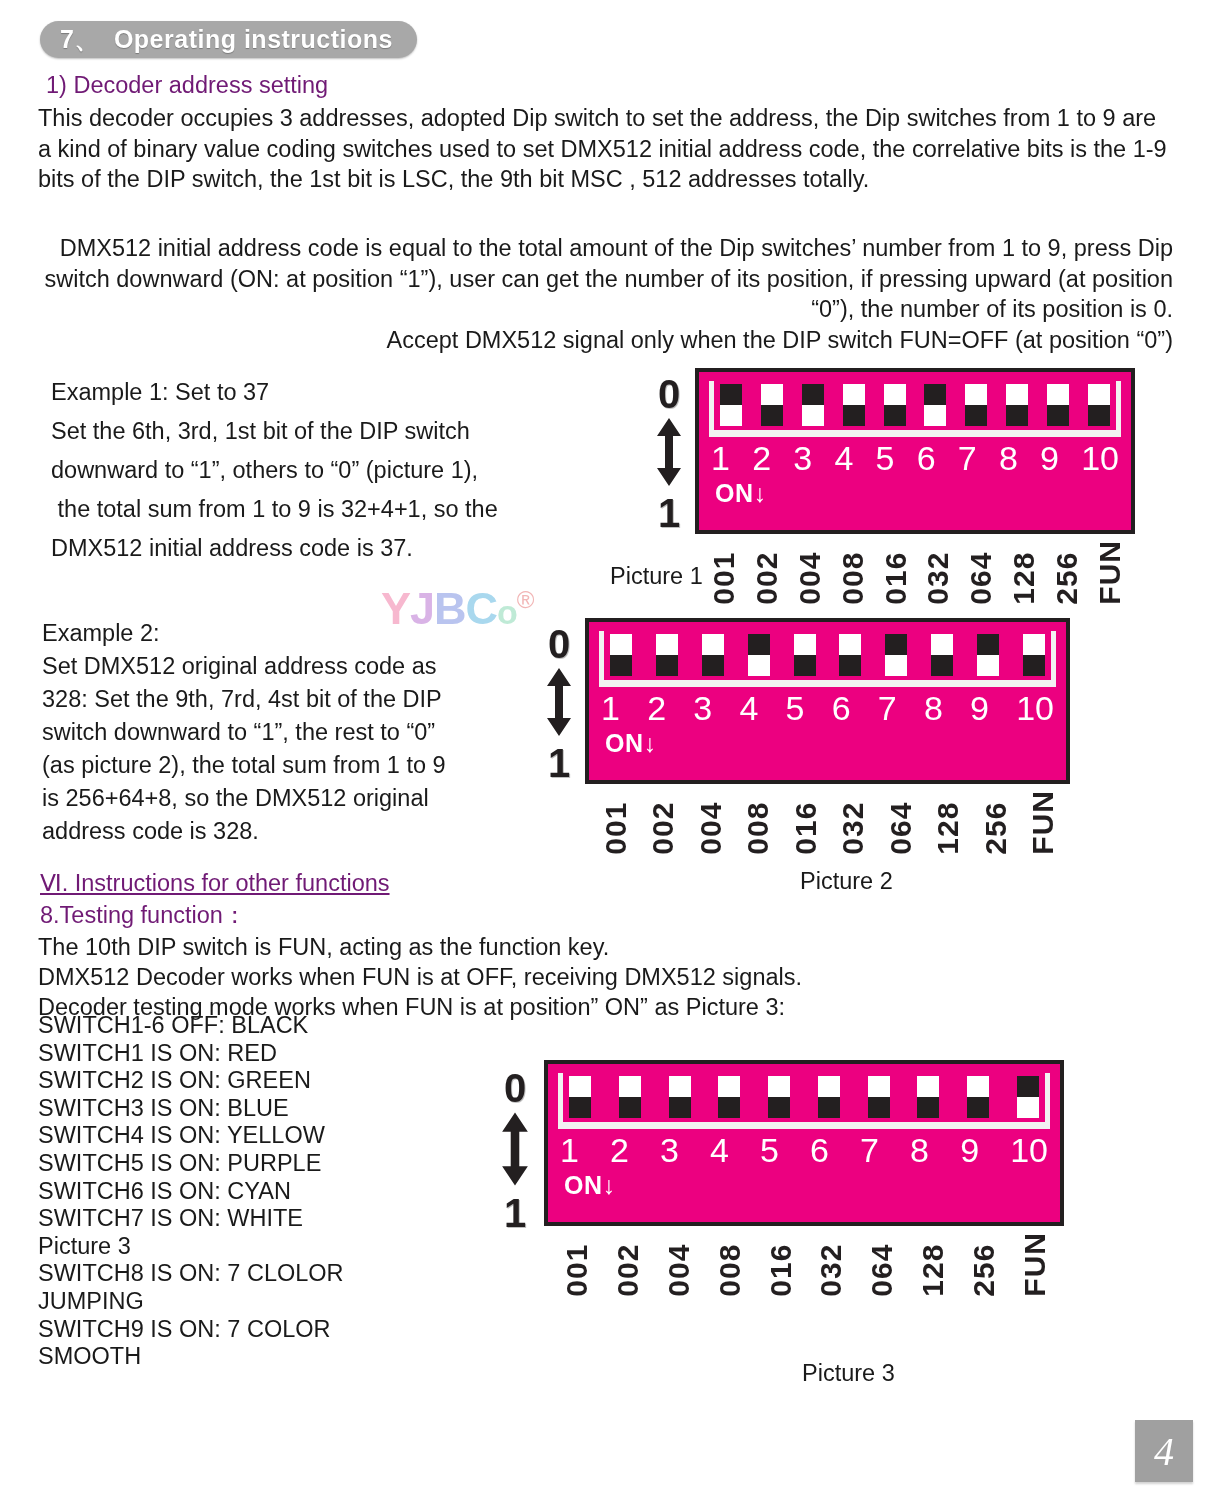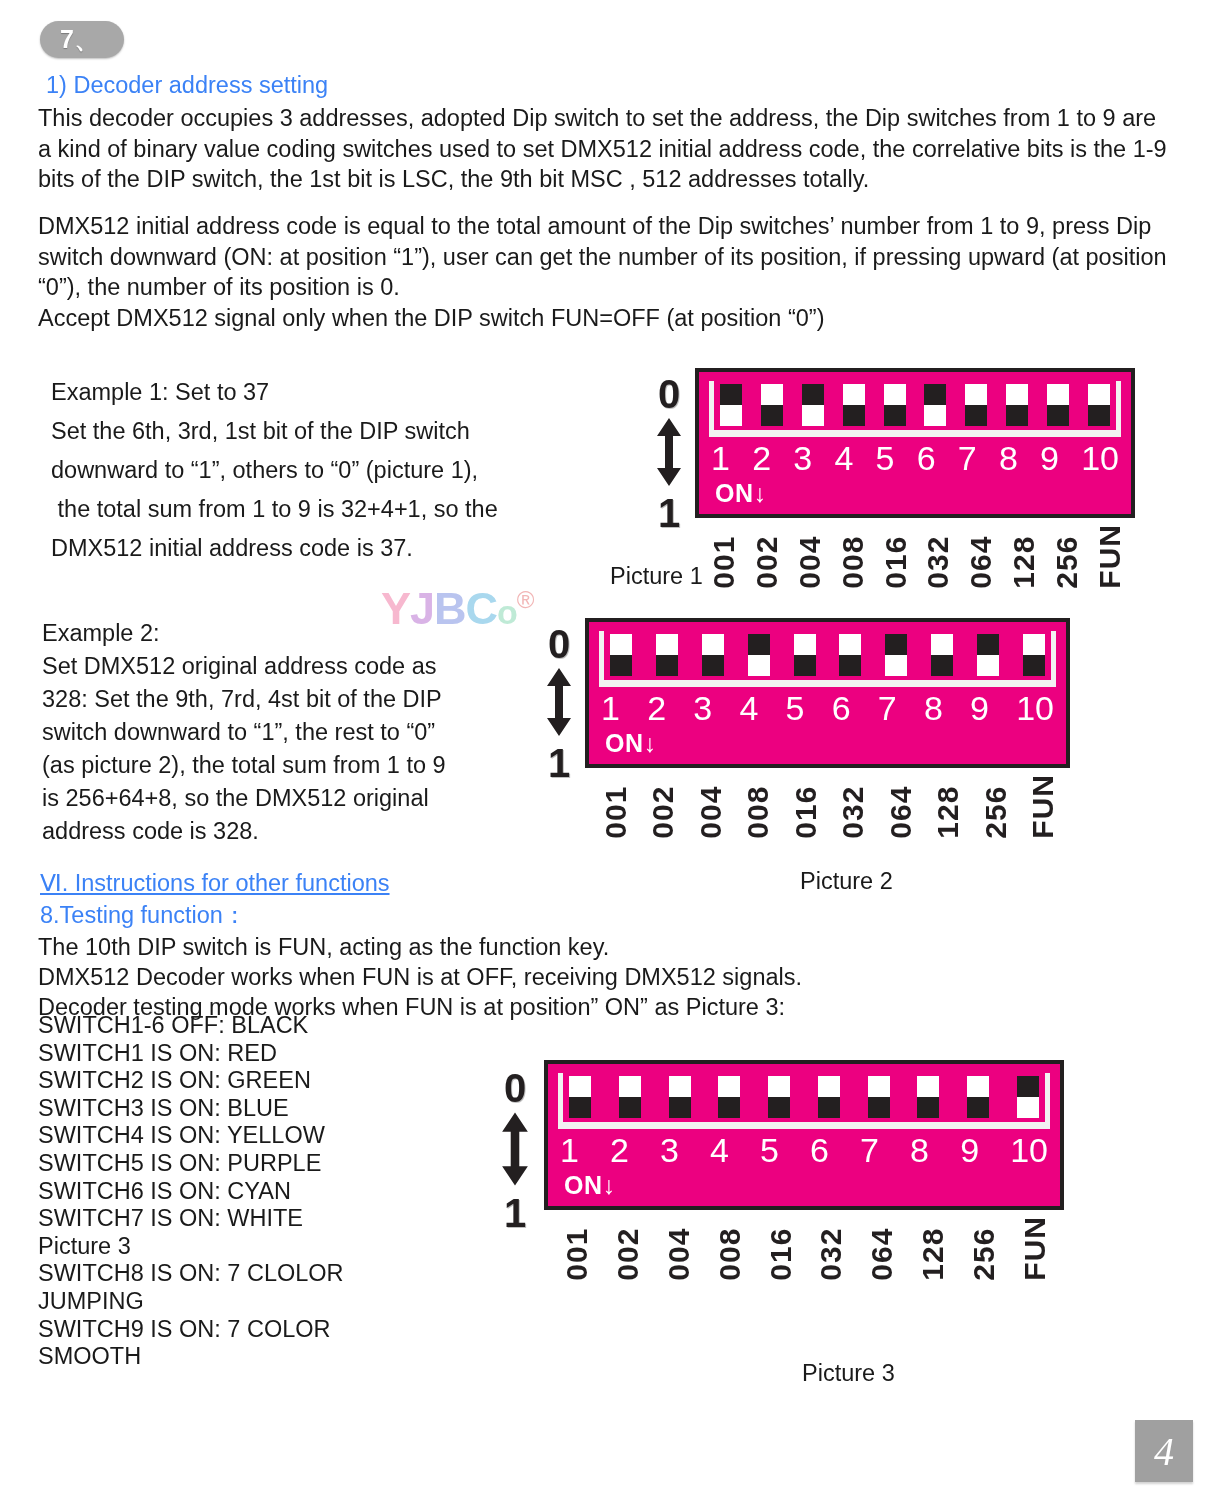--- a/index.html
+++ b/index.html
@@ -46,26 +46,26 @@
     position: absolute;
     font-size: 23.5px;
     line-height: 30.5px;
     color: #1a1a1a;
     white-space: pre-wrap;
   }
   .subhead {
     position: absolute;
     font-size: 23.5px;
     line-height: 30px;
-    color: #3b82f6;
+    color: #701a75;
   }
 
   #intro-heading { left: 46px; top: 70px; }
   #body-1  { left: 38px; top: 103px; width: 1135px; }
-  #body-2  { left: 38px; top: 211px; width: 1135px; }
+  #body-2  { left: 38px; top: 233px; width: 1135px; text-align: right; }
 
   #ex1-block { left: 51px; top: 373px; width: 560px; line-height: 39px; }
   #ex2-block { left: 42px; top: 617px; width: 500px; line-height: 33px; }
 
   #other-func-head { left: 40px; top: 868px; font-size: 23.5px; text-decoration: underline; }
   #test-func-head  { left: 40px; top: 900px; font-size: 23.5px; }
   #body-3 { left: 38px; top: 932px; width: 960px; line-height: 30px; }
   #switch-list { left: 38px; top: 1012px; width: 420px; line-height: 27.6px; font-size: 23.5px; }
 
   
@@ -133,21 +133,21 @@
     color: #ffffff;
     font-size: 34px;
     font-weight: normal;
     line-height: 1;
     flex: 0 0 auto;
   }
   .dip-on {
     color: #ffffff;
     font-size: 25px;
     font-weight: bold;
-    padding: 4px 0 6px 16px;
+    padding: 4px 0 22px 16px;
     letter-spacing: 0.5px;
   }
 
   
   .weights {
     display: flex;
     justify-content: space-between;
     box-sizing: border-box;
     padding-top: 6px;
   }
@@ -209,20 +209,21 @@
     font-style: italic;
     font-family: "Liberation Serif", serif;
     box-shadow: 0 2px 2px rgba(0,0,0,0.18);
   }
 </style>
 </head>
 <body>
 
 <div class="section-header">
   <span class="sh-num">7、</span>
+  <span class="sh-text">Operating instructions</span>
 </div>
 
 <div class="subhead" id="intro-heading">1) Decoder address setting</div>
 <div class="para" id="body-1">This decoder occupies 3 addresses, adopted Dip switch to set the address, the Dip switches from 1 to 9 are a kind of binary value coding switches used to set DMX512 initial address code, the correlative bits is the 1-9 bits of the DIP switch, the 1st bit is LSC, the 9th bit MSC , 512 addresses totally.</div>
 <div class="para" id="body-2">DMX512 initial address code is equal to the total amount of the Dip switches’ number from 1 to 9, press Dip switch downward (ON: at position “1”), user can get the number of its position, if pressing upward (at position “0”), the number of its position is 0.
 Accept DMX512 signal only when the DIP switch FUN=OFF (at position “0”)</div>
 
 <div class="para" id="ex1-block">Example 1: Set to 37
 Set the 6th, 3rd, 1st bit of the DIP switch
 downward to “1”, others to “0” (picture 1),

